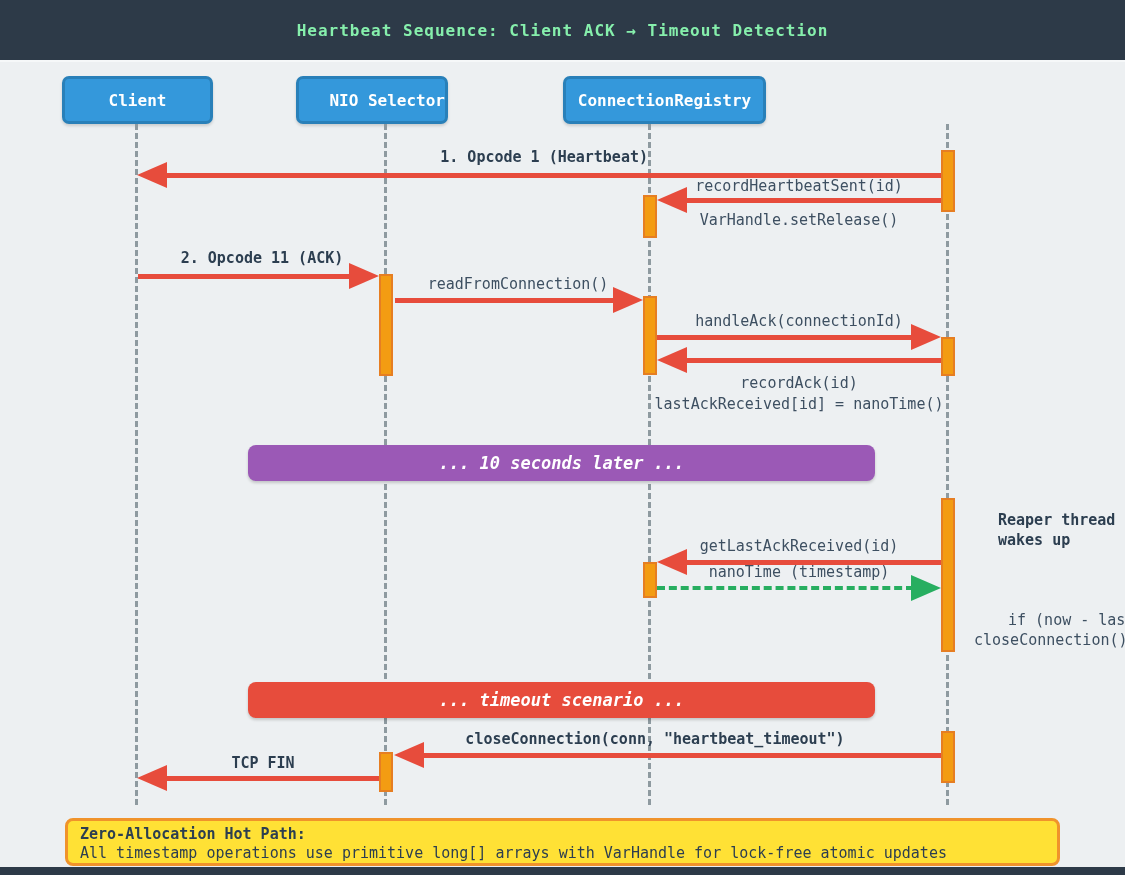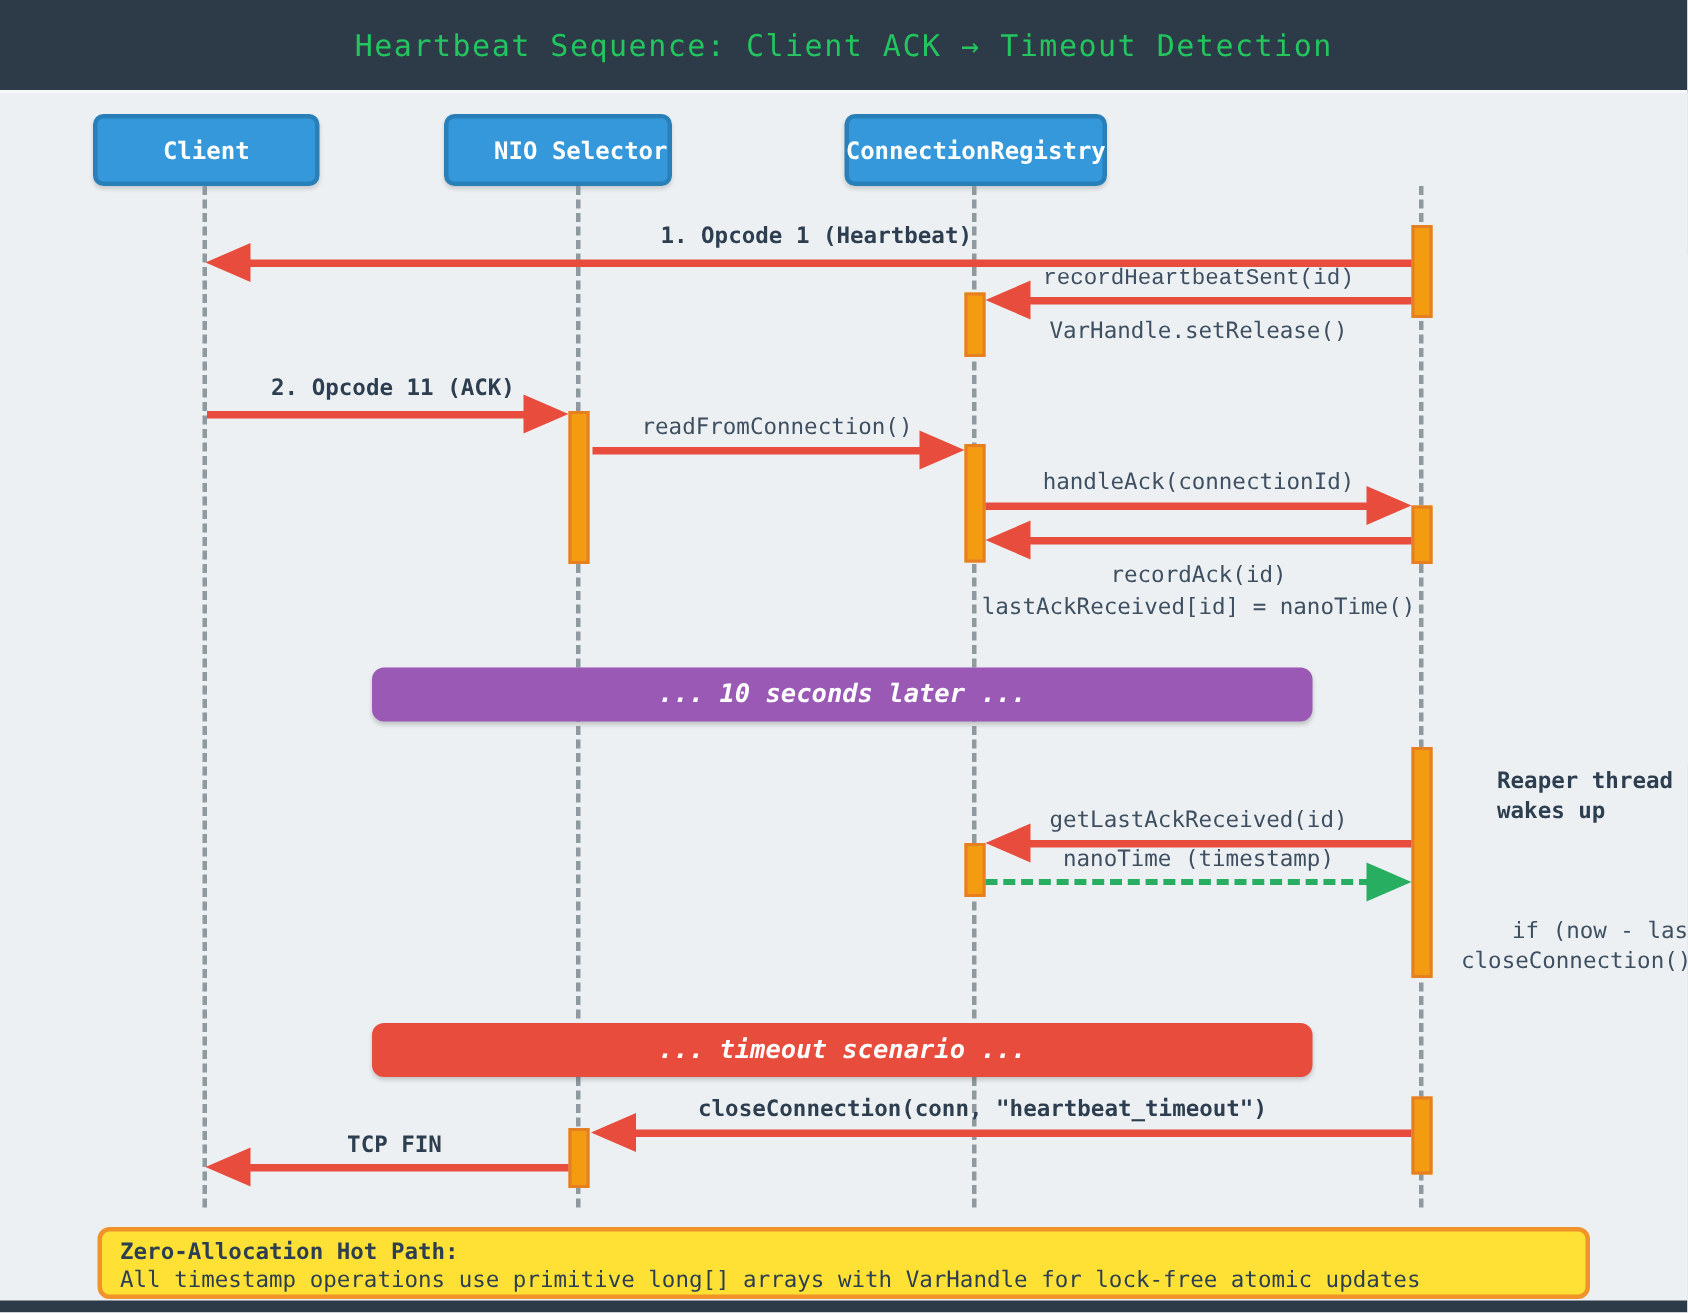--- a/index.html
+++ b/index.html
@@ -17,42 +17,42 @@
   
   .title-bar {
     position: absolute;
     left: 0; top: 0;
     width: 1125px; height: 62px;
     background: #2d3a48;
     border-bottom: 2px solid #f6f8f9;
     display: flex; align-items: center; justify-content: center;
   }
   .title-bar .title {
-    color: #22c55e;
-    font-size: 20px;
-    font-weight: normal;
+    color: #86efac;
+    font-size: 16px;
+    font-weight: bold;
     letter-spacing: 1px;
   }
 
   
   .participant {
     position: absolute;
     top: 76px; height: 48px;
     background: #3498db;
     border: 3px solid #2980b9;
     border-radius: 7px;
     box-shadow: 0 2px 3px rgba(0,0,0,0.15);
     display: flex; align-items: center; justify-content: center;
     color: #ffffff;
     font-weight: bold;
     font-size: 16px;
   }
   .p-client   { left: 62px;  width: 151px; }
   .p-nio      { left: 296px; width: 152px; justify-content: flex-end; }
-  .p-registry { left: 563px; width: 175px; }
+  .p-registry { left: 563px; width: 203px; }
   .p-manager  { left: 838px; width: 225px; }
 
   
   .lifeline {
     position: absolute;
     top: 124px; height: 681px;
     width: 0;
     border-left: 3px dashed #8e9aa0;
     z-index: 1;
   }
@@ -186,21 +186,21 @@
   <div class="activation act-hm2"></div>
   <div class="activation act-hm3"></div>
   <div class="activation act-cr3"></div>
   <div class="activation act-hm4"></div>
   <div class="activation act-nio2"></div>
 
   <span class="lbl bold rightal" style="left:648px; top:148px;">1. Opcode 1 (Heartbeat)</span>
   <div class="msg-line" style="left:164px; top:173px; width:777px;"></div>
   <div class="head left" style="left:137px; top:162px;"></div>
 
-  <span class="lbl center" style="left:799px; top:177px;font-family:Liberation Mono, monospace;">recordHeartbeatSent(id)</span>
+  <span class="lbl center" style="left:799px; top:177px;">recordHeartbeatSent(id)</span>
   <div class="msg-line" style="left:684px; top:198px; width:257px;"></div>
   <div class="head left" style="left:657px; top:187px;"></div>
   <span class="lbl center" style="left:799px; top:211px;">VarHandle.setRelease()</span>
 
   <span class="lbl bold center" style="left:262px; top:249px;">2. Opcode 11 (ACK)</span>
   <div class="msg-line" style="left:138px; top:274px; width:214px;"></div>
   <div class="head right" style="left:349px; top:263px;"></div>
 
   <span class="lbl center" style="left:518px; top:275px;">readFromConnection()</span>
   <div class="msg-line" style="left:395px; top:298px; width:221px;"></div>

